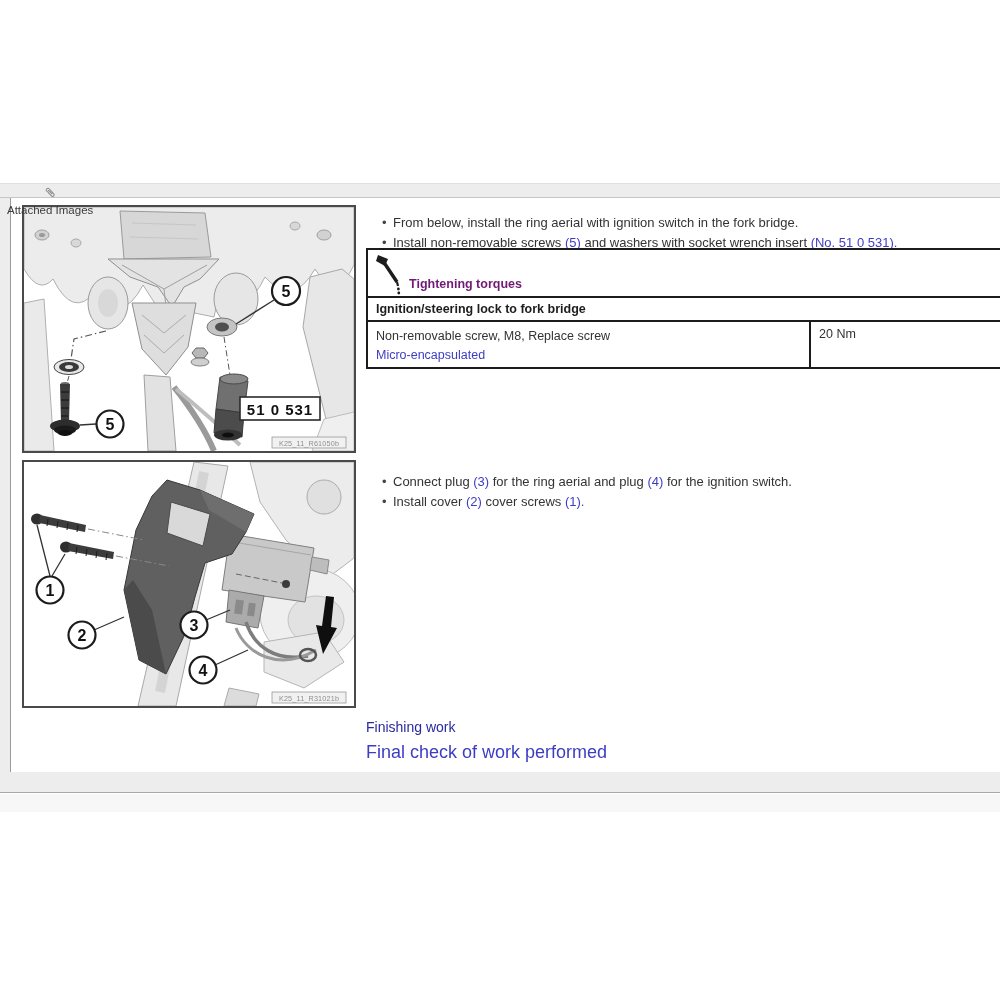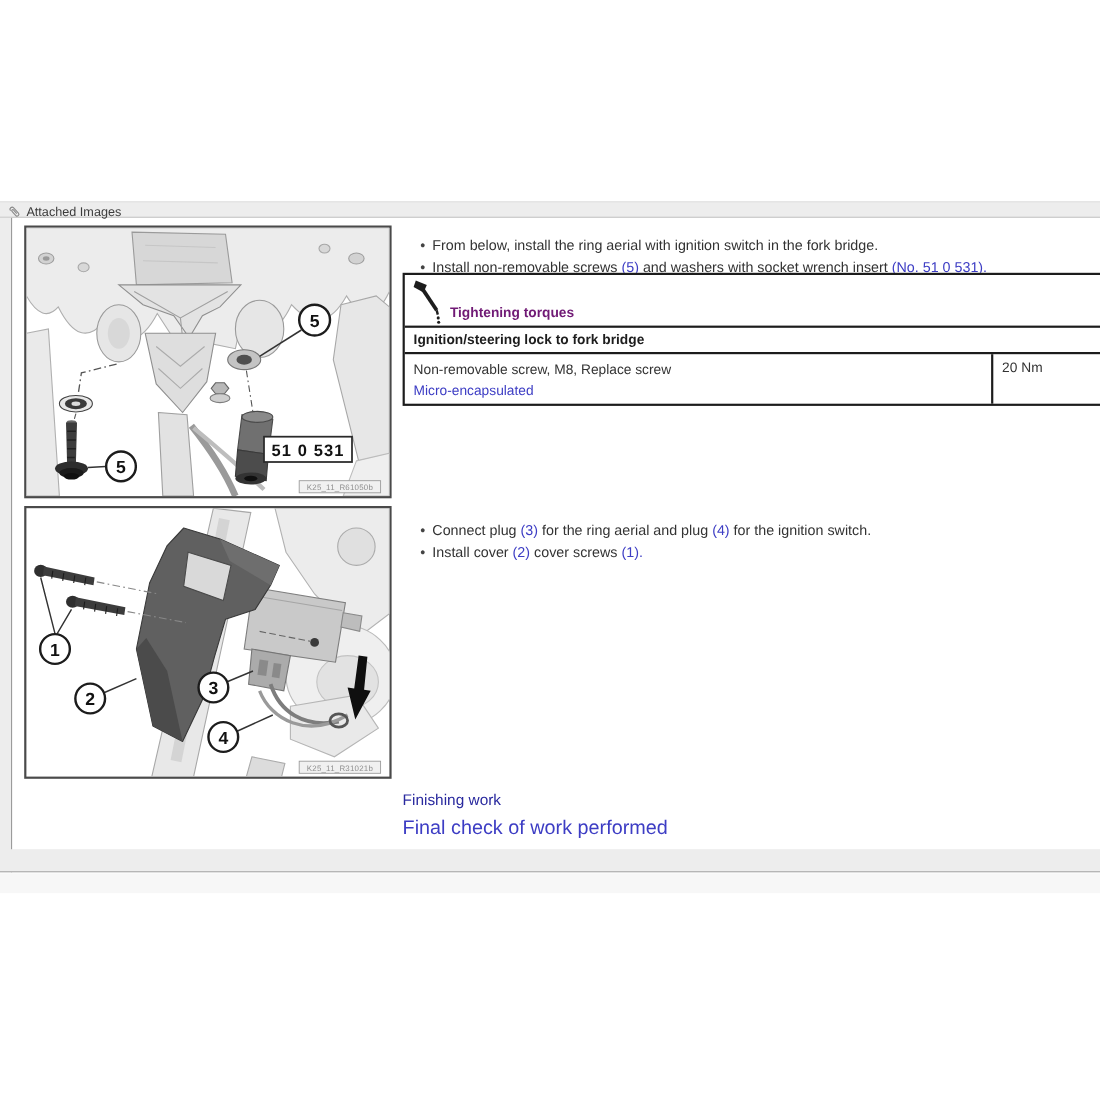--- a/index.html
+++ b/index.html
@@ -3,21 +3,21 @@
 <meta charset="utf-8">
 <style>
   * { box-sizing: border-box; }
   html,body { margin:0; padding:0; background:#fff; }
   body { font-family:"Liberation Sans", sans-serif; }
   #page { position:relative; width:1000px; height:1000px; background:#fff; overflow:hidden; }
 
   .band-top { position:absolute; left:0; top:183px; width:1000px; height:15px;
               background:#ededed; border-top:1px solid #e0e0e0; border-bottom:1px solid #c6c6c6; }
   .attach-label { position:absolute; left:7px; top:186px; display:flex; align-items:center;
-                  gap:4px; font-size:11.5px; color:#3c3c3c; z-index:3; }
+                  gap:4px; font-size:11.5px; color:#3c3c3c; z-index:3;flex-direction:column; }
   .left-strip { position:absolute; left:0; top:198px; width:11px; height:595px;
                 background:#ededed; border-right:1px solid #9b9b9b; }
   .band-bottom  { position:absolute; left:0; top:772px; width:1000px; height:21px;
                   background:#ededed; border-bottom:1px solid #a8a8a8; }
   .band-bottom2 { position:absolute; left:0; top:794px; width:1000px; height:18px; background:#f7f7f7; }
 
   .img-panel { position:absolute; left:22px; width:334px; height:248px;
                border:2px solid #4a4a4a; background:#fff; }
   #panel1 { top:205px; }
   #panel2 { top:460px; }
@@ -32,21 +32,21 @@
   #bullets2 { top:456px; }
 
   .torque-table { position:absolute; left:366px; top:248px; width:660px;
                   border:2px solid #1c1c1c; background:#fff; }
   .tt-row1 { position:relative; height:46px; }
   .tt-icon { position:absolute; left:7px; top:3px; }
   .tt-title { position:absolute; left:41px; bottom:5px; font-weight:bold; font-size:12.5px; color:#701a75; }
   .tt-row2 { height:24px; border-top:2px solid #1c1c1c; font-weight:bold; font-size:12.5px;
              color:#1d1d1d; padding:4px 0 0 8px; }
   .tt-row3 { display:flex; border-top:2px solid #1c1c1c; height:47px; }
-  .tt-name { width:533px; padding:5px 8px 0 8px; font-size:12.5px; color:#333; line-height:19px; }
+  .tt-name { width:441px; padding:5px 8px 0 8px; font-size:12.5px; color:#333; line-height:19px; }
   .tt-val  { flex:1; border-left:2px solid #1c1c1c; padding:5px 8px 0 8px; font-size:12.5px; color:#333; }
 
   .finishing-h    { position:absolute; left:366px; top:719px; font-size:14px; font-weight:normal; color:#29299e; }
   .finishing-link { position:absolute; left:366px; top:742px; font-size:18px; color:#3d3dc4; cursor:pointer; }
 
   .co circle { fill:#fff; stroke:#1c1c1c; stroke-width:2.2px; }
   .co text   { font-size:16px; font-weight:bold; fill:#111; text-anchor:middle; }
   .corner-label text { font-size:7.2px; fill:#8f8f8f; text-anchor:middle; letter-spacing:.2px; }
   .corner-label rect { fill:#f1f1f1; stroke:#9a9a9a; stroke-width:.8px; }
 </style>

